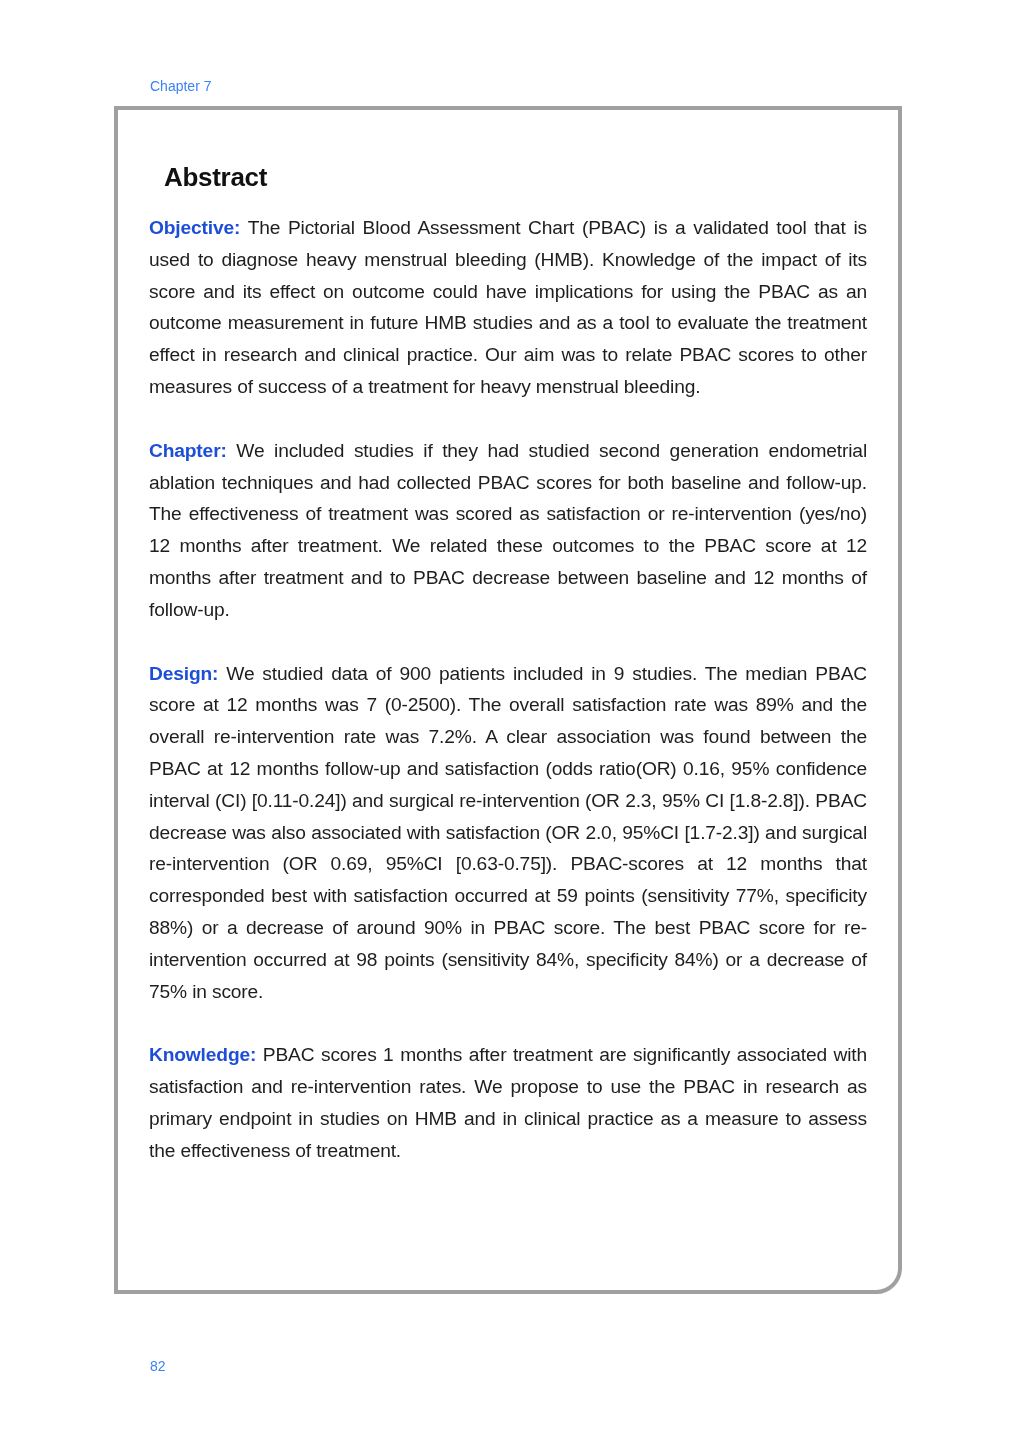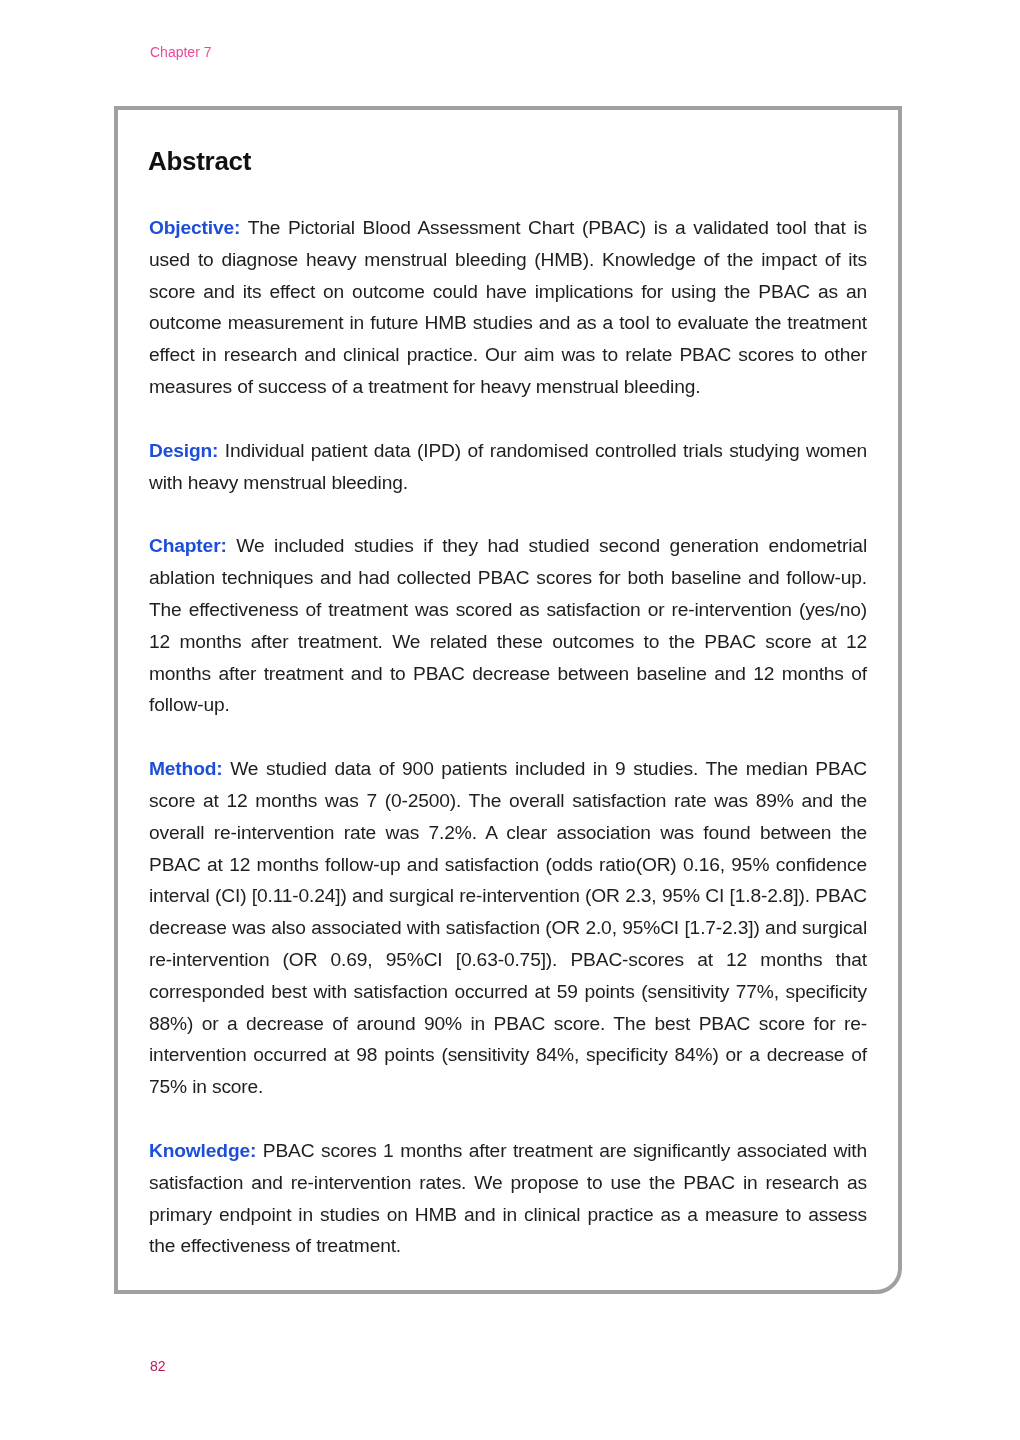--- a/index.html
+++ b/index.html
@@ -1,22 +1,22 @@
 <!DOCTYPE html>
 <html><head>
 <meta charset="utf-8">
 <style>
   html, body { margin: 0; padding: 0; background: #ffffff; }
   body {
     width: 1020px; height: 1440px; position: relative; overflow: hidden;
     font-family: "Liberation Sans", "DejaVu Sans", sans-serif; color: #1a1a1a;
   }
   .running-header {
-    position: absolute; left: 150px; top: 44px;
-    font-size: 14px; color: #ec4899;
+    position: absolute; left: 150px; top: 78px;
+    font-size: 14px; color: #3b82f6;
   }
   .abstract-box {
     position: absolute; left: 114px; top: 106px;
     width: 780px; height: 1180px;
     border: 4px solid #a0a0a0;
     border-bottom-right-radius: 26px;
     box-sizing: content-box;
   }
   .abstract-title {
     position: absolute; left: 148px; top: 146px;
@@ -26,47 +26,43 @@
   .content {
     position: absolute; left: 149px; top: 212px; width: 718px;
   }
   .para {
     font-size: 19.2px; line-height: 31.8px; text-align: justify;
     margin: 0 0 32px 0; color: #1e1e1e; letter-spacing: -0.15px;
   }
   .para .label { font-weight: bold; color: #1d4ed8; }
   .page-number {
     position: absolute; left: 150px; top: 1358px;
-    font-size: 14px; color: #be185d;
+    font-size: 14px; color: #3b82f6;
   }
 </style>
 </head>
 <body>
 
 <div class="running-header">Chapter 7</div>
 
 <div class="abstract-box"></div>
 
-<h1 class="abstract-title" style="margin:0;">Abstract</h1>
+<h1 class="abstract-title" style="margin:16px;">Abstract</h1>
 
 <div class="content">
   <p class="para">
     <span class="label">Objective:</span>
     <span>The Pictorial Blood Assessment Chart (PBAC) is a validated tool that is used to diagnose heavy menstrual bleeding (HMB). Knowledge of the impact of its score and its effect on outcome could have implications for using the PBAC as an outcome measurement in future HMB studies and as a tool to evaluate the treatment effect in research and clinical practice. Our aim was to relate PBAC scores to other measures of success of a treatment for heavy menstrual bleeding.</span>
   </p>
   <p class="para">
-    <span class="label">Design:</span>
-    <span>Individual patient data (IPD) of randomised controlled trials studying women with heavy menstrual bleeding.</span>
-  </p>
-  <p class="para">
     <span class="label">Chapter:</span>
     <span>We included studies if they had studied second generation endometrial ablation techniques and had collected PBAC scores for both baseline and follow-up. The effectiveness of treatment was scored as satisfaction or re-intervention (yes/no) 12 months after treatment. We related these outcomes to the PBAC score at 12 months after treatment and to PBAC decrease between baseline and 12 months of follow-up.</span>
   </p>
   <p class="para">
-    <span class="label">Method:</span>
+    <span class="label">Design:</span>
     <span>We studied data of 900 patients included in 9 studies. The median PBAC score at 12 months was 7 (0-2500). The overall satisfaction rate was 89% and the overall re-intervention rate was 7.2%. A clear association was found between the PBAC at 12 months follow-up and satisfaction (odds ratio(OR) 0.16, 95% confidence interval (CI) [0.11-0.24]) and surgical re-intervention (OR 2.3, 95% CI [1.8-2.8]). PBAC decrease was also associated with satisfaction (OR 2.0, 95%CI [1.7-2.3]) and surgical re-intervention (OR 0.69, 95%CI [0.63-0.75]). PBAC-scores at 12 months that corresponded best with satisfaction occurred at 59 points (sensitivity 77%, specificity 88%) or a decrease of around 90% in PBAC score. The best PBAC score for re-intervention occurred at 98 points (sensitivity 84%, specificity 84%) or a decrease of 75% in score.</span>
   </p>
   <p class="para">
     <span class="label">Knowledge:</span>
     <span>PBAC scores 1 months after treatment are significantly associated with satisfaction and re-intervention rates. We propose to use the PBAC in research as primary endpoint in studies on HMB and in clinical practice as a measure to assess the effectiveness of treatment.</span>
   </p>
 </div>
 
 <div class="page-number">82</div>
 

